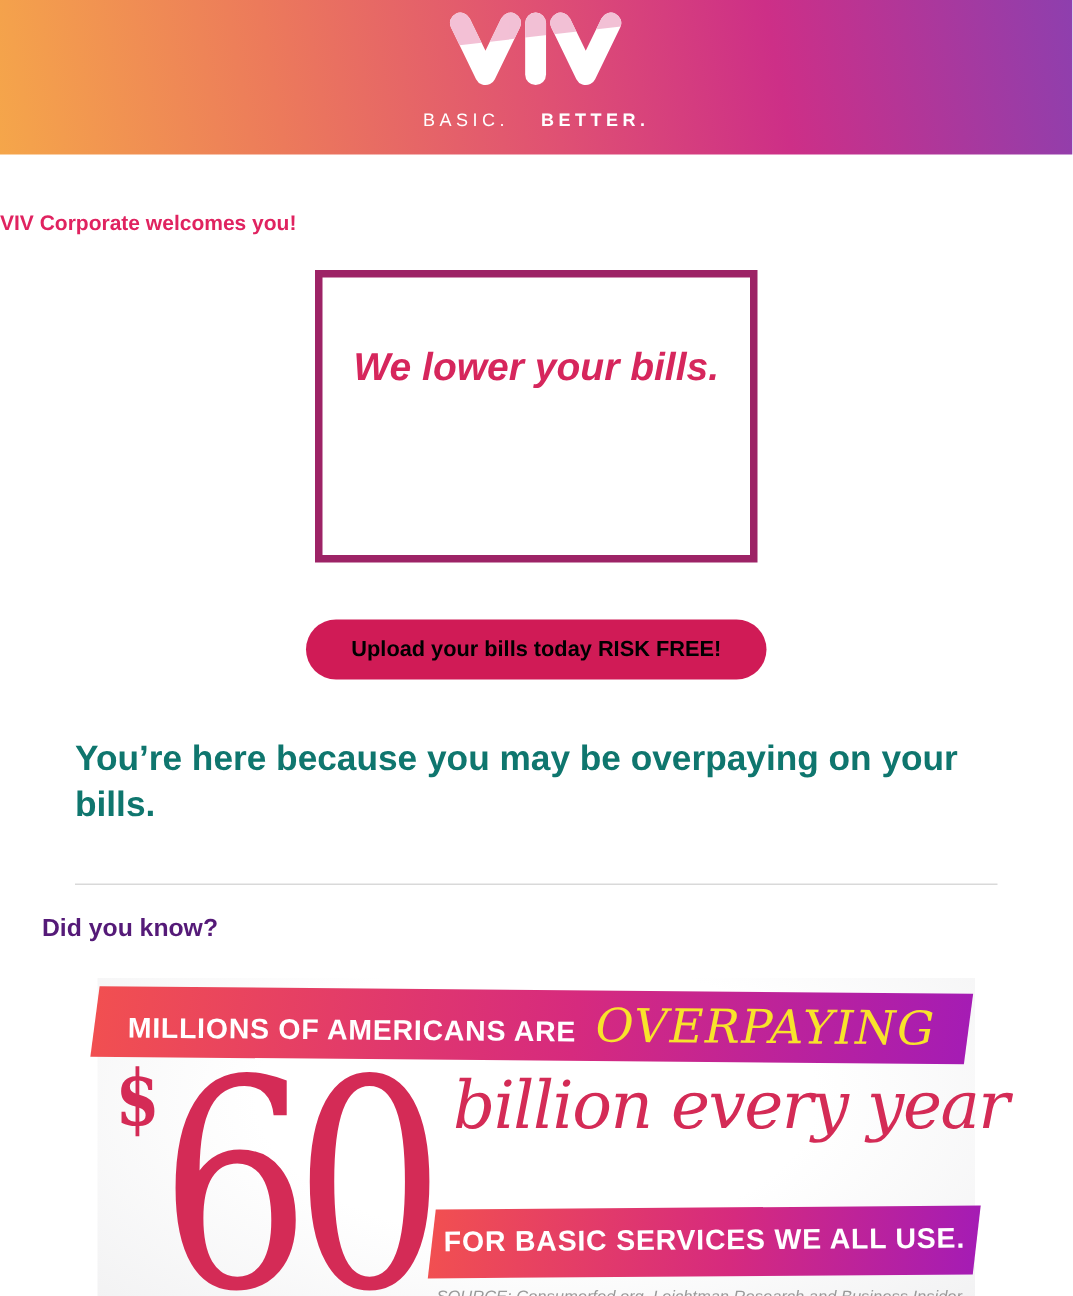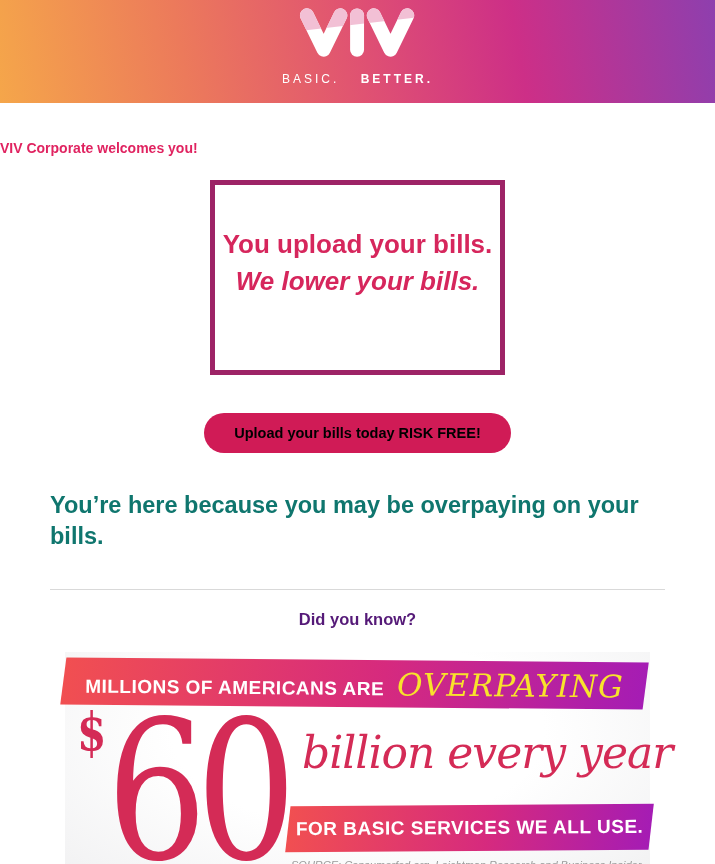--- a/index.html
+++ b/index.html
@@ -42,21 +42,21 @@
     font-family:"Liberation Sans", sans-serif;
     font-size:14.5px; font-weight:700;
     padding:12px 30px; border-radius:24px;
   }
   
   .headline {
     margin:37px 52px 0 50px;
     color:#0f766e; font-size:23.5px; font-weight:700; line-height:31px;
   }
   .divider { margin:37px 50px 0; border:none; border-top:1px solid #d9d9d9; }
-  .dyk { margin:20px 52px 0; color:#551a78; font-size:16.5px; font-weight:700;text-align:center; }
+  .dyk { margin:20px 28px 0; color:#551a78; font-size:16.5px; font-weight:700; }
   
   .infographic {
     position:relative; margin:23px 0 0 65px;
     width:585px; height:229px;
     background:radial-gradient(ellipse at 50% 35%, #ffffff 45%, #f1f1f2 100%);
   }
   .banner {
     position:absolute;
     background:linear-gradient(90deg,#f14f51 0%,#d62a7e 55%,#a51cb4 100%);
     display:flex; align-items:center; justify-content:center;
@@ -78,21 +78,21 @@
   }
   .amount {
     position:absolute; left:12px; top:50px;
     color:#d42b56; font-family:"DejaVu Serif", serif;
     transform:scale(0.92,1.12); transform-origin:left top;
     white-space:nowrap;
   }
   .amount .cur { font-size:46px; vertical-align:96px; font-weight:700; }
   .amount .val { font-size:172px; line-height:0.92; letter-spacing:-12px; }
   .amount-suffix {
-    position:absolute; left:237px; top:75px;
+    position:absolute; left:237px; top:60px;
     color:#d42b56; font-family:"DejaVu Serif", serif; font-style:italic;
     font-size:44px; white-space:nowrap; letter-spacing:-1px;
   }
   .source {
     position:absolute; left:226px; top:207px;
     color:#9a9a9a; font-style:italic; font-size:11px; white-space:nowrap;
   }
 </style>
 </head>
 <body>
@@ -121,21 +121,20 @@
   </div>
   <div class="tagline">
     <span>BASIC.</span>
     <span class="bold">BETTER.</span>
   </div>
 </div>
 
 <div class="welcome">VIV Corporate welcomes you!</div>
 
 <div class="quote-box">
-  <div class="q-crimson">You upload your bills.</div>
   <div class="q-crimson q-italic">We lower your bills.</div>
 </div>
 
 <div class="cta-row">
   <button class="cta">Upload your bills today RISK FREE!</button>
 </div>
 
 <div class="headline">You’re here because you may be overpaying on your bills.</div>
 
 <hr class="divider">

